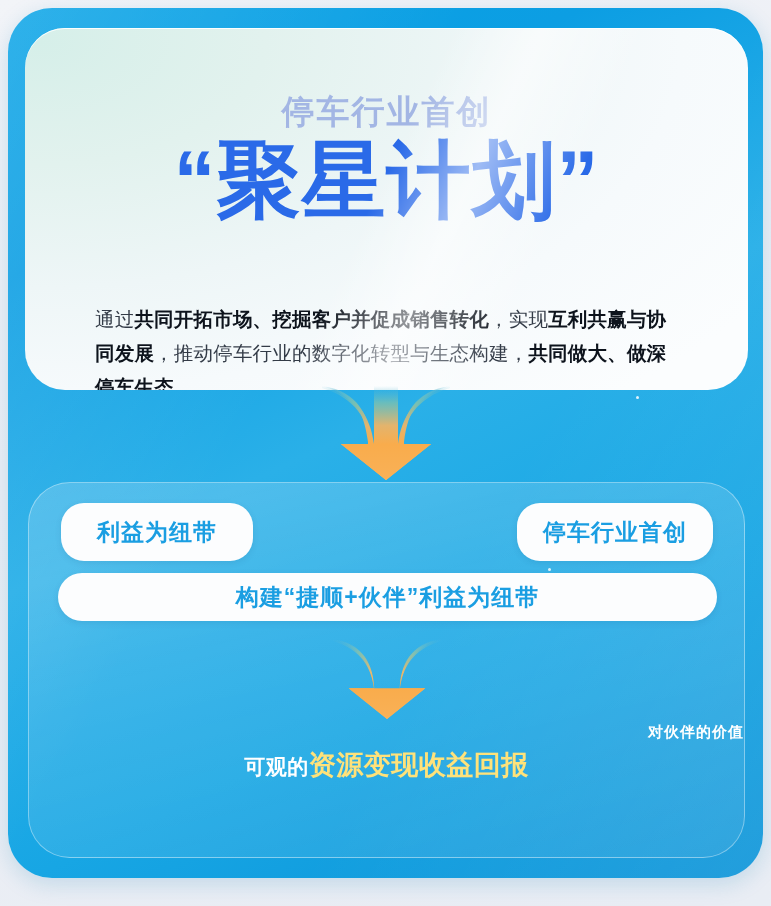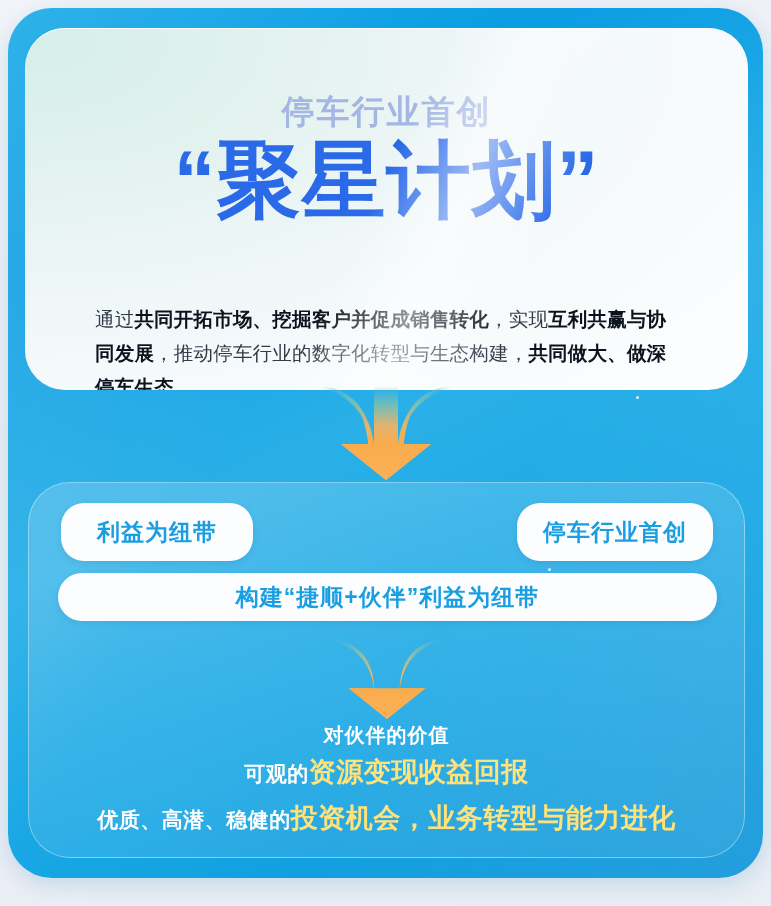--- a/index.html
+++ b/index.html
@@ -92,22 +92,22 @@
     display:flex;align-items:center;justify-content:center;
     color:#1a9ee2;font-size:23px;font-weight:bold;letter-spacing:1px;
     box-shadow:0 2px 6px rgba(0,60,110,.10);
     box-sizing:border-box;
   }
 
   
   .value{
     position:absolute;left:0;right:0;top:238px;text-align:center;
   }
-  .v-line1{font-size:20px;font-weight:bold;color:#ffffff;letter-spacing:1px;
-    line-height:1.45;}
+  .v-line1{font-size:15px;font-weight:bold;color:#ffffff;letter-spacing:1px;
+    line-height:1.45;text-align:right;}
   .v-line2{font-size:25px;line-height:1.7;color:#ffffff;letter-spacing:.5px;}
   .v-line3{font-size:25px;line-height:1.7;color:#ffffff;letter-spacing:.5px;}
   .v-line2 .hi,.v-line3 .hi{color:#ffe27a;font-weight:bold;font-size:27px;margin-top:44px;}
   .v-line2 .sm,.v-line3 .sm{font-size:21px;font-weight:bold;color:#ffffff;}
 </style>
 </head>
 <body>
 
 <div class="stage">
 
@@ -172,19 +172,16 @@
       </svg>
     </div>
 
     <div class="value">
       <div class="v-line1">对伙伴的价值</div>
 
       <div class="v-line2">
         <span class="sm">可观的</span><span class="hi">资源变现收益回报</span>
       </div>
 
-      <div class="v-line3">
-        <span class="sm">优质、高潜、稳健的</span><span class="hi">投资机会，业务转型与能力进化</span>
-      </div>
     </div>
 
   </div>
 </div>
 
 </body></html>

